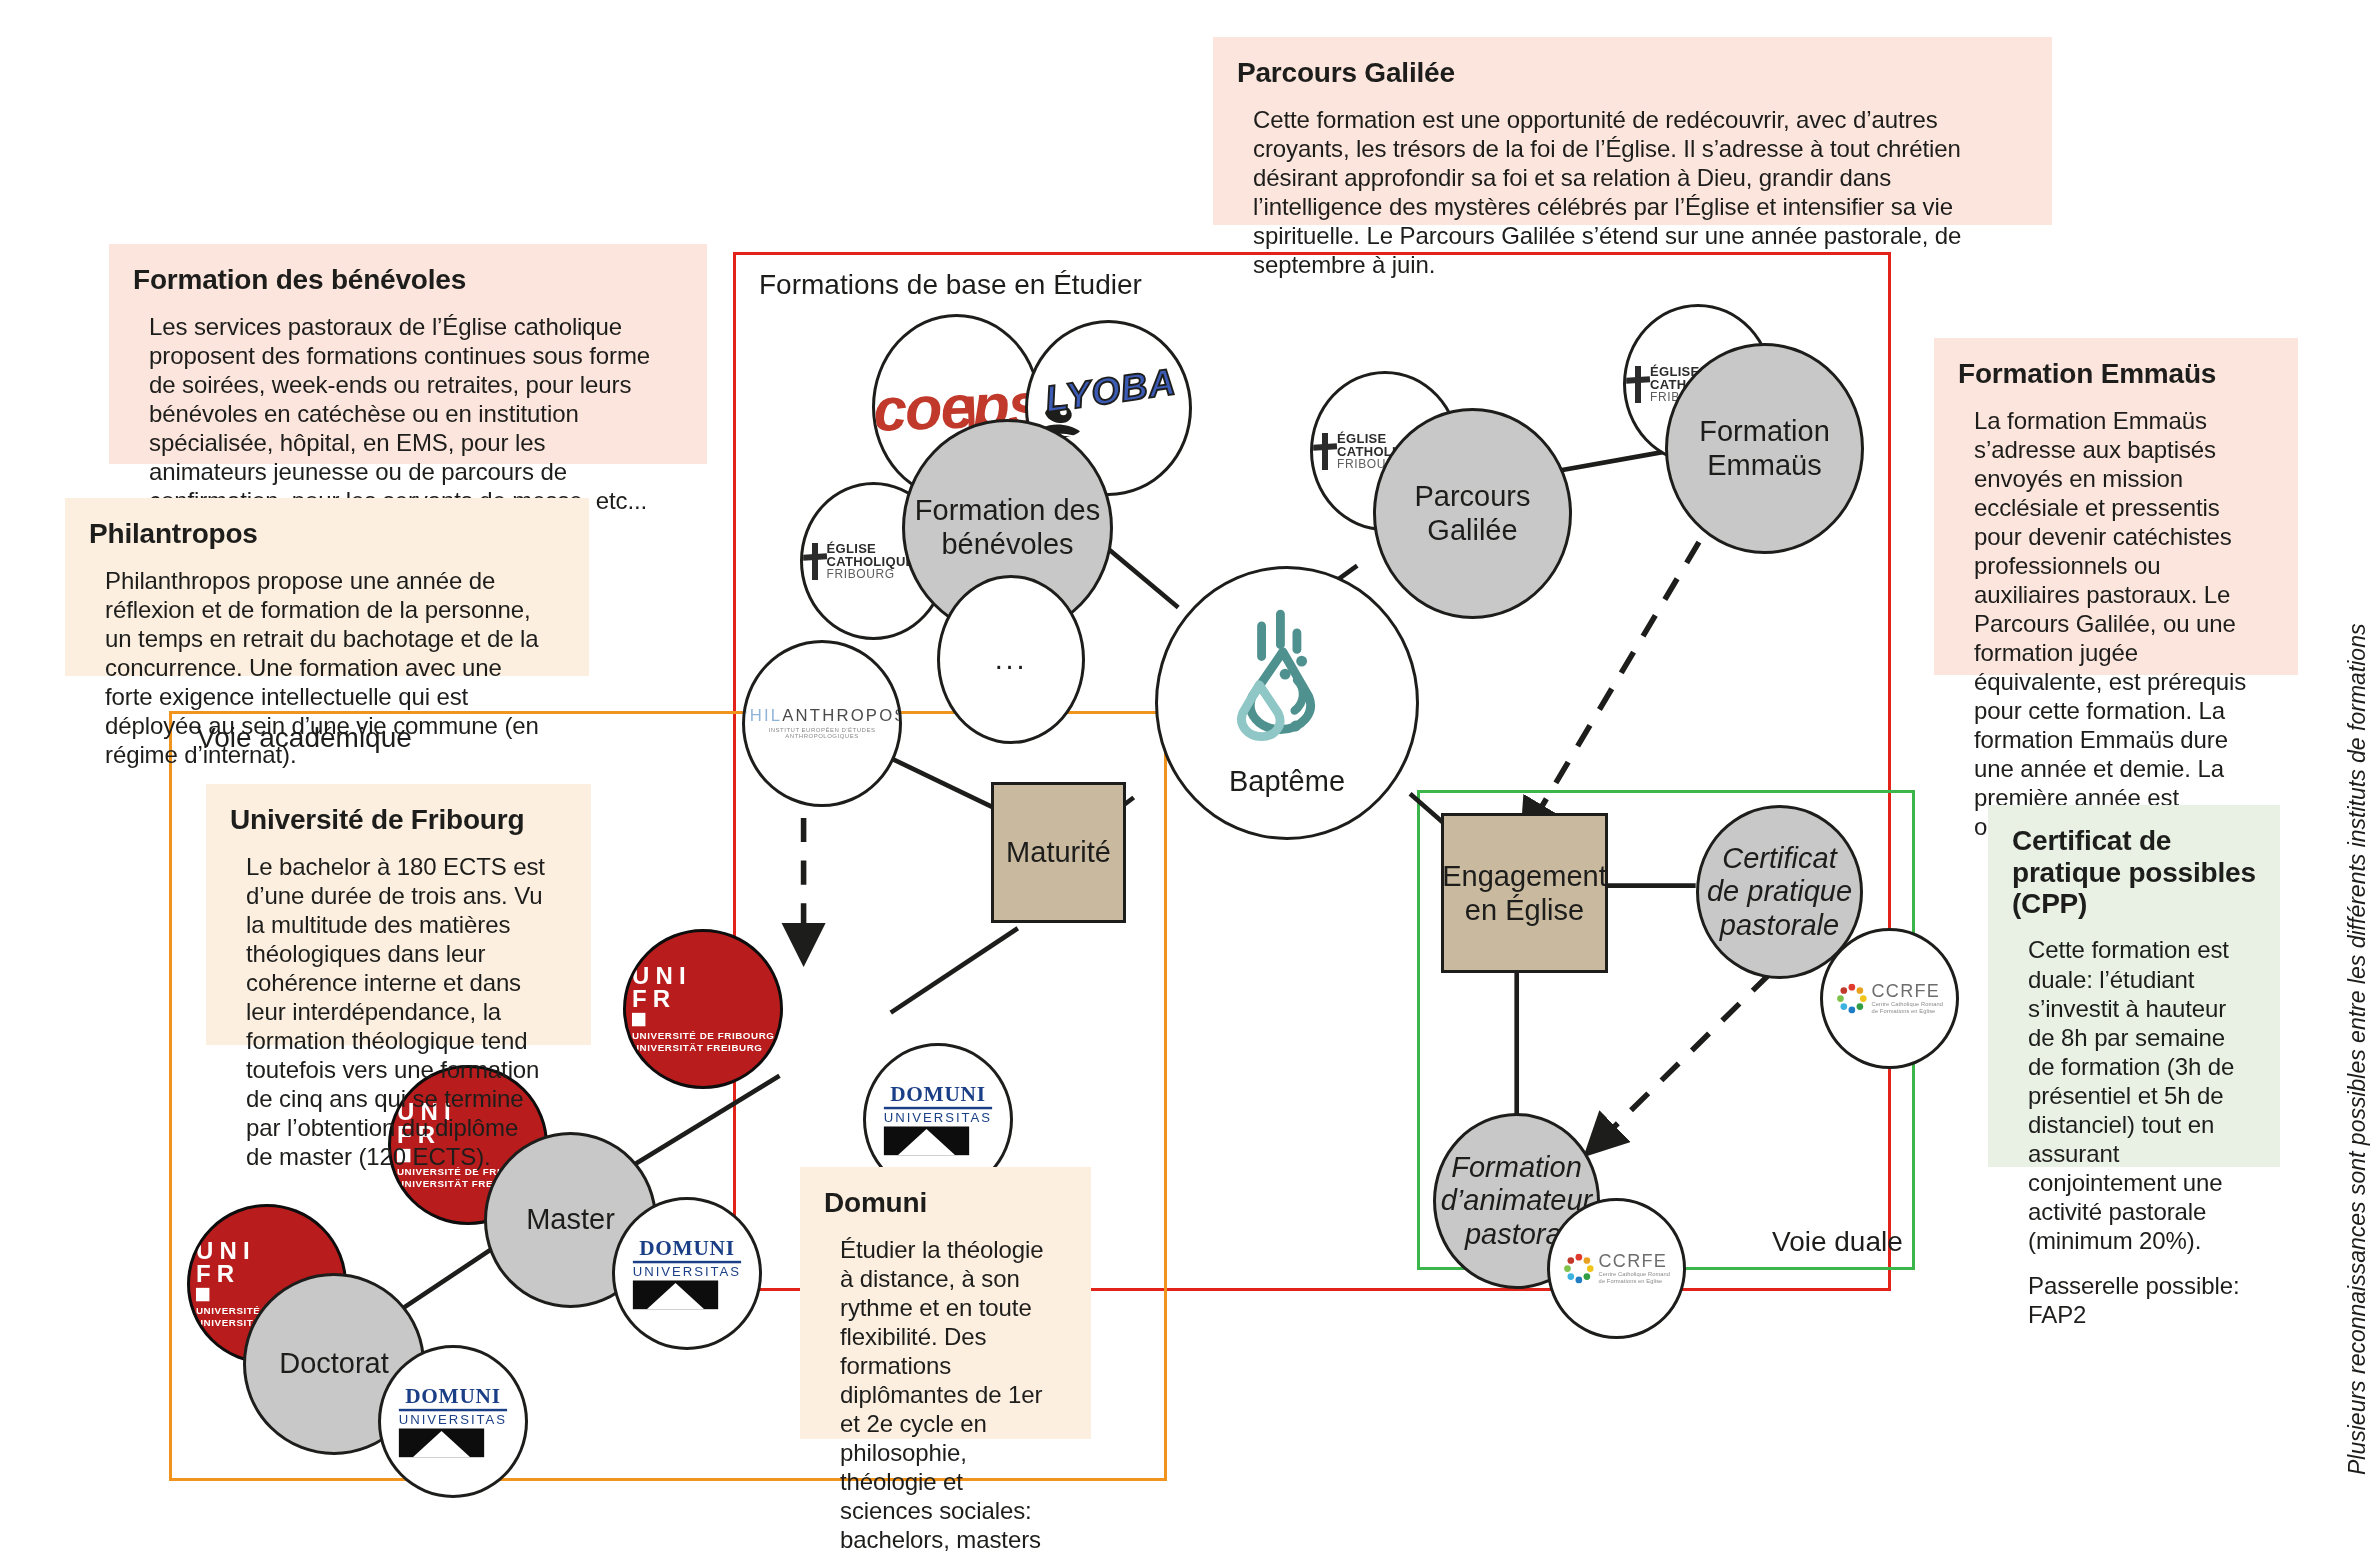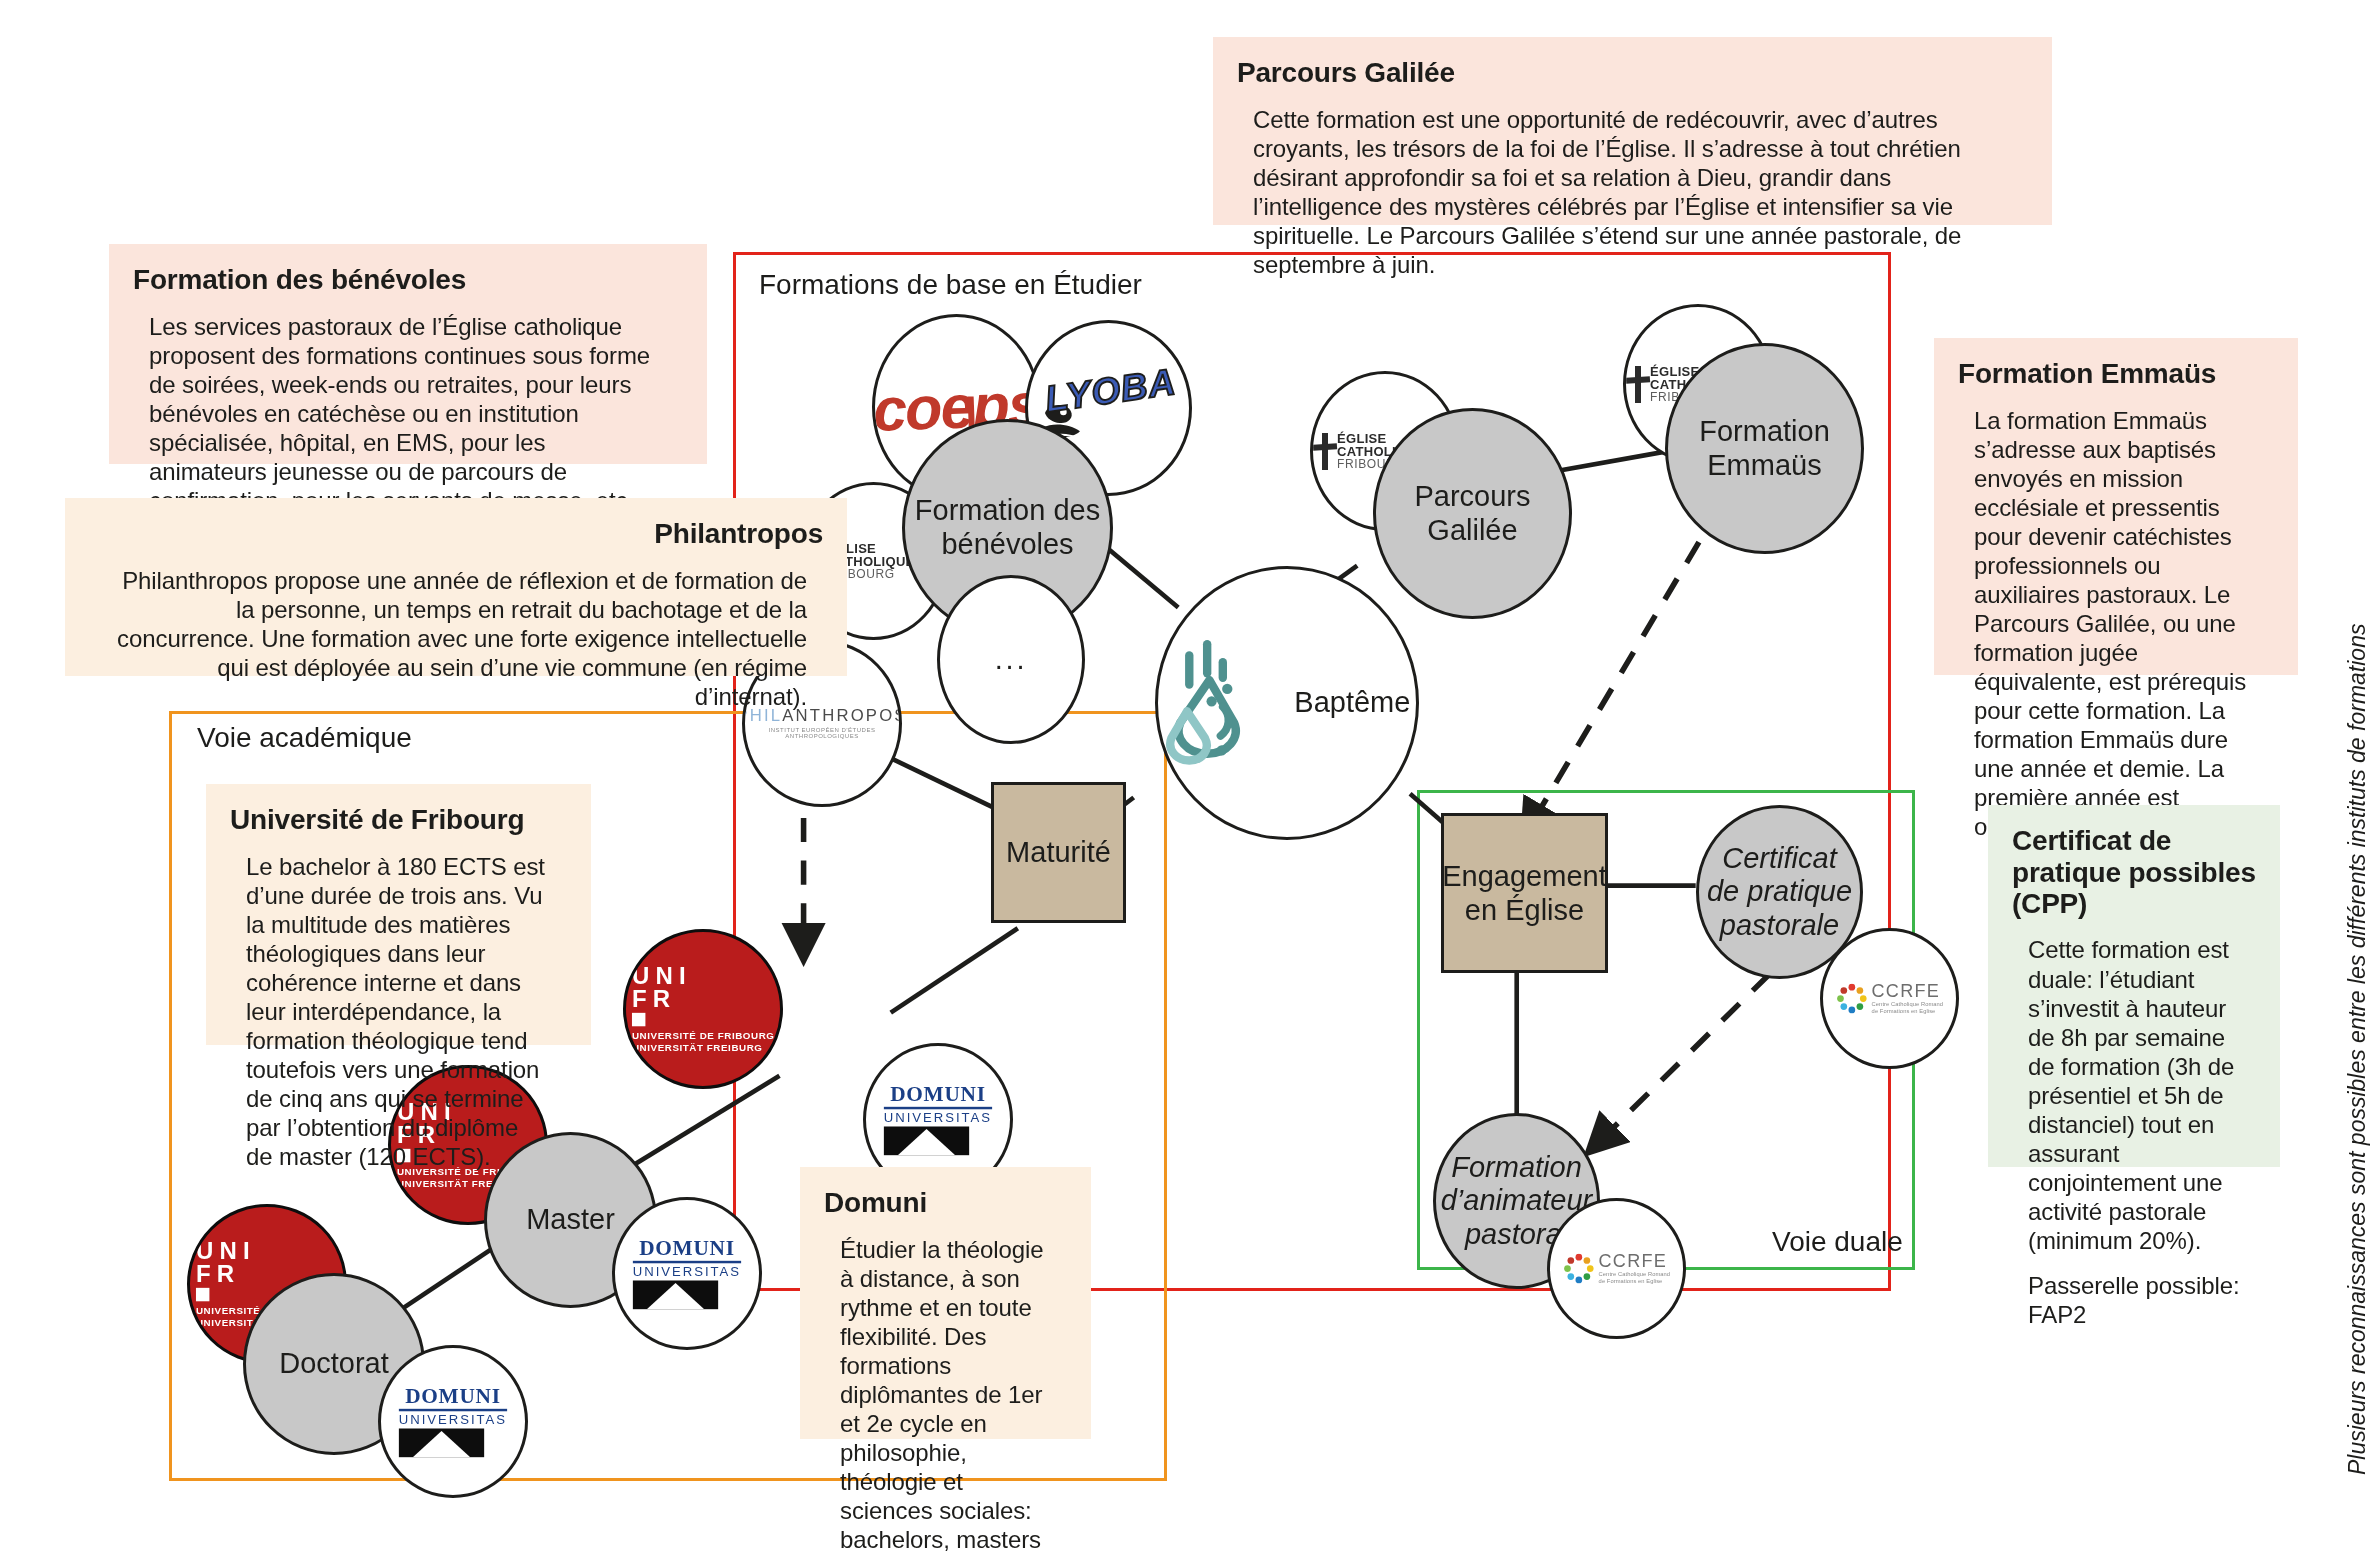--- a/index.html
+++ b/index.html
@@ -223,21 +223,21 @@
   </div>
 
   <div class="node grey" style="left:1373px;top:408px;width:199px;height:211px;">
     <span class="lbl">Parcours Galilée</span>
   </div>
 
   <div class="node grey" style="left:1665px;top:343px;width:199px;height:211px;">
     <span class="lbl">Formation Emmaüs</span>
   </div>
 
-  <div class="node" style="left:1155px;top:566px;width:264px;height:274px;flex-direction:row;gap:19px;">
+  <div class="node" style="left:1155px;top:566px;width:264px;height:274px;flex-direction:column;gap:19px;">
     <svg class="bapt-icon" viewBox="0 0 100 118">
       <g stroke="#4f918f" stroke-width="7.5" stroke-linecap="round" fill="none">
         <line x1="44" y1="6" x2="44" y2="32"></line>
         <line x1="28" y1="16" x2="28" y2="42"></line>
         <line x1="58" y1="22" x2="58" y2="36"></line>
       </g>
       <path d="M46 38 L20 76 C14 90 26 104 44 104 C62 104 74 90 68 76 Z" fill="none" stroke="#4f918f" stroke-width="7.5" stroke-linejoin="round"></path>
       <circle cx="62" cy="46" r="4.6" fill="#4f918f"></circle>
       <circle cx="48" cy="57" r="4.6" fill="#4f918f"></circle>
       <path d="M58 62 C66 70 64 82 56 88" stroke="#4f918f" stroke-width="7" fill="none" stroke-linecap="round"></path>
@@ -346,21 +346,21 @@
   <div class="infobox peach" style="left:1213px;top:37px;width:839px;height:188px;padding:20.4px 24px 15px 24px;">
     <h3>Parcours Galilée</h3>
     <p>Cette formation est une opportunité de redécouvrir, avec d’autres croyants, les trésors de la foi de l’Église. Il s’adresse à tout chrétien désirant approfondir sa foi et sa relation à Dieu, grandir dans l’intelligence des mystères célébrés par l’Église et intensifier sa vie spirituelle. Le Parcours Galilée s’étend sur une année pastorale, de septembre à juin.</p>
   </div>
 
   <div class="infobox peach" style="left:109px;top:244px;width:598px;height:220px;padding:20.4px 24px 15px 24px;">
     <h3>Formation des bénévoles</h3>
     <p>Les services pastoraux de l’Église catholique proposent des formations continues sous forme de soirées, week-ends ou retraites, pour leurs bénévoles en catéchèse ou en institution spécialisée, hôpital, en EMS, pour les animateurs jeunesse ou de parcours de confirmation, pour les servants de messe, etc...</p>
   </div>
 
-  <div class="infobox cream" style="left:65px;top:498px;width:782px;height:178px;padding:20.4px 24px 15px 24px;text-align:right;">
+  <div class="infobox cream" style="left:65px;top:498px;width:524px;height:178px;padding:20.4px 24px 15px 24px;">
     <h3>Philantropos</h3>
     <p>Philanthropos propose une année de réflexion et de formation de la personne, un temps en retrait du bachotage et de la concurrence. Une formation avec une forte exigence intellectuelle qui est déployée au sein d’une vie commune (en régime d’internat).</p>
   </div>
 
   <div class="infobox peach" style="left:1934px;top:338px;width:364px;height:337px;padding:20.4px 24px 15px 24px;">
     <h3>Formation Emmaüs</h3>
     <p>La formation Emmaüs s’adresse aux baptisés envoyés en mission ecclésiale et pressentis pour devenir catéchistes professionnels ou auxiliaires pastoraux. Le Parcours Galilée, ou une formation jugée équivalente, est prérequis pour cette formation. La formation Emmaüs dure une année et demie. La première année est ouverte aux auditeurs.</p>
   </div>
 
   <div class="infobox cream" style="left:206px;top:784px;width:385px;height:261px;padding:20.4px 24px 15px 24px;">

